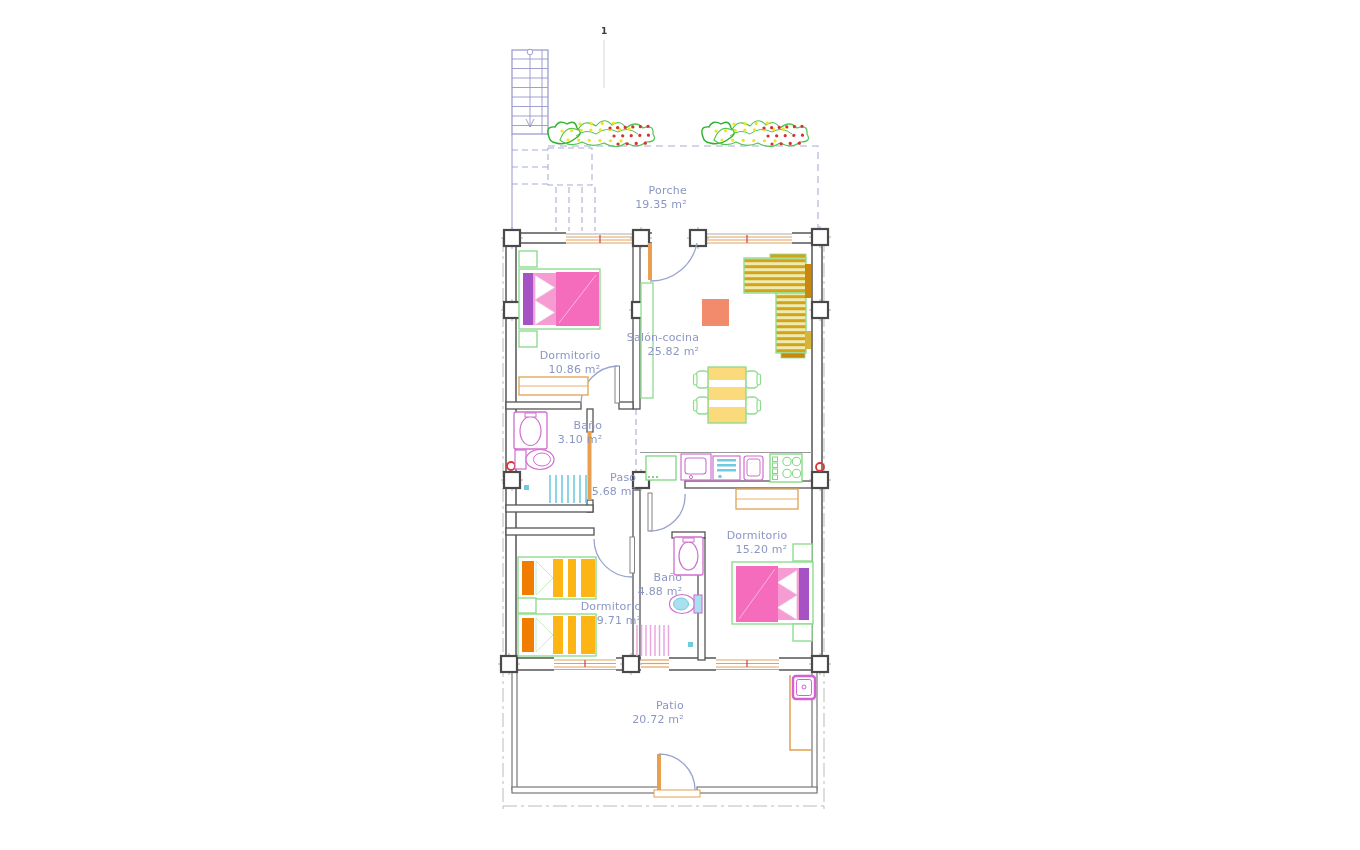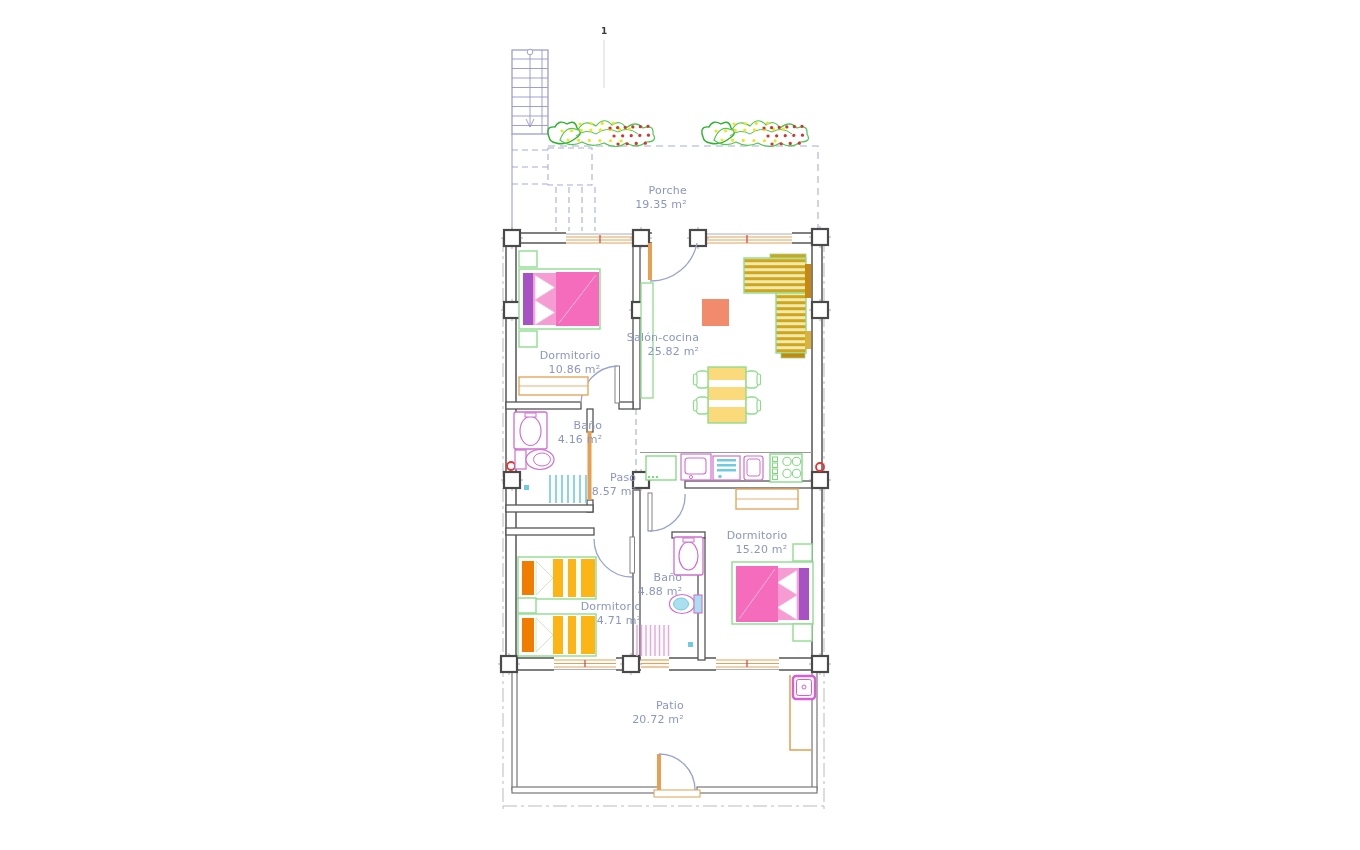--- a/index.html
+++ b/index.html
@@ -360,36 +360,36 @@
   <div class="room-label" style="left:570px;top:349px">
     <div>Dormitorio</div>
     <div>10.86 m²</div>
   </div>
   <div class="room-label" style="left:663px;top:331px">
     <div>Salón-cocina</div>
     <div>25.82 m²</div>
   </div>
   <div class="room-label" style="left:580px;top:419px">
     <div>Baño</div>
-    <div>4.16 m²</div>
+    <div>3.10 m²</div>
   </div>
   <div class="room-label" style="left:614px;top:471px">
     <div>Paso</div>
-    <div>8.57 m²</div>
+    <div>5.68 m²</div>
   </div>
   <div class="room-label" style="left:757px;top:529px">
     <div>Dormitorio</div>
     <div>15.20 m²</div>
   </div>
   <div class="room-label" style="left:660px;top:571px">
     <div>Baño</div>
     <div>4.88 m²</div>
   </div>
   <div class="room-label" style="left:611px;top:600px">
     <div>Dormitorio</div>
-    <div>4.71 m²</div>
+    <div>9.71 m²</div>
   </div>
   <div class="room-label" style="left:658px;top:699px">
     <div>Patio</div>
     <div>20.72 m²</div>
   </div>
 
 </div>
 
 </body></html>

